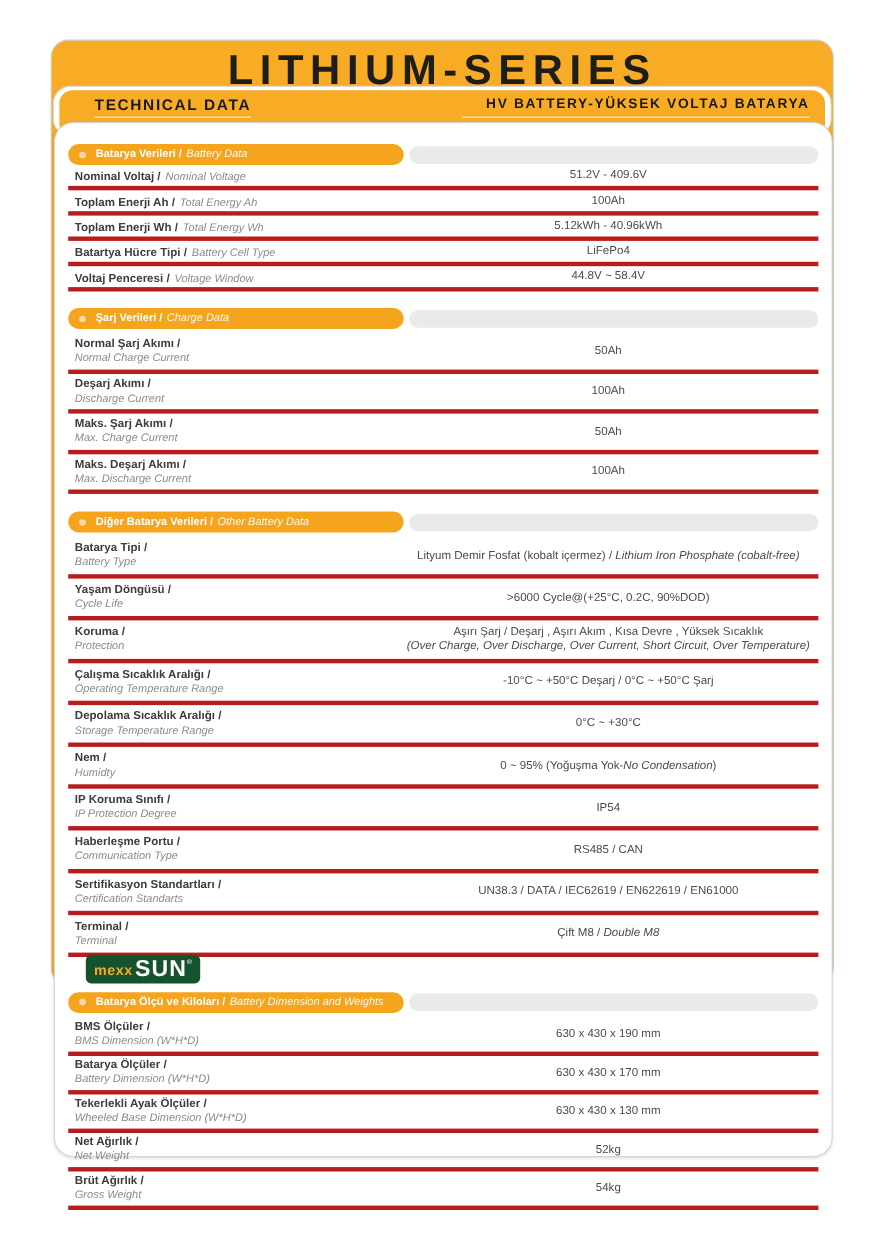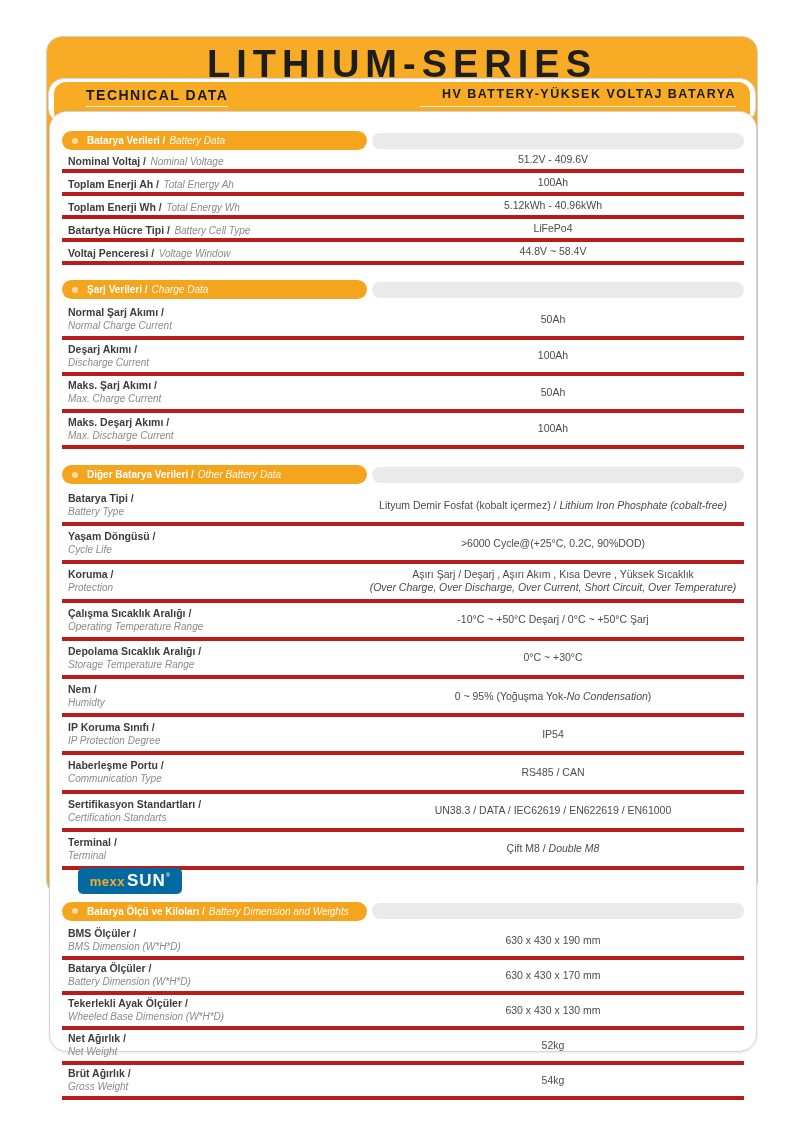--- a/index.html
+++ b/index.html
@@ -66,25 +66,25 @@
   .row .val{flex:1;text-align:center;font-size:10.5px;color:#4b4b4b;line-height:13px;}
   .row .val i{font-style:italic;}
   .sec-0{margin-top:19px;}  .sec-0 .rows{margin-top:0;} .sec-0 .row{height:19px;}
   .sec-1{margin-top:15px;}  .sec-1 .row{height:32.5px;}
   .sec-2{margin-top:16px;}  .sec-2 .row{height:34.2px;}
   .sec-3{margin-top:32px;}  .sec-3 .row{height:31px;}
   
   .footer{position:absolute;left:0;right:0;bottom:0;height:37px;}
   .logo{
     position:absolute;left:31px;top:10px;width:104px;height:26px;
-    background:#0369a1;border-radius:5px;
+    background:#14532d;border-radius:5px;
     display:flex;align-items:center;justify-content:center;
   }
   .logo .mexx{color:#F8AB25;font-weight:bold;font-size:13px;letter-spacing:.5px;}
-  .logo .sun{color:#ffffff;font-weight:bold;font-size:17px;letter-spacing:1px;margin-left:2px;}
+  .logo .sun{color:#ffffff;font-weight:bold;font-size:21px;letter-spacing:1px;margin-left:2px;}
   .logo .reg{color:#ffffff;font-size:6px;align-self:flex-start;margin-top:4px;}
   .url{
     position:absolute;left:0;right:0;top:16px;text-align:center;
     color:#ffffff;font-size:14.5px;letter-spacing:.3px;
   }
   .slogan{
     position:absolute;right:30px;top:12px;color:#ffffff;font-size:16px;
     font-style:italic;font-family:"DejaVu Serif", cursive;white-space:nowrap;
   }
 </style>

